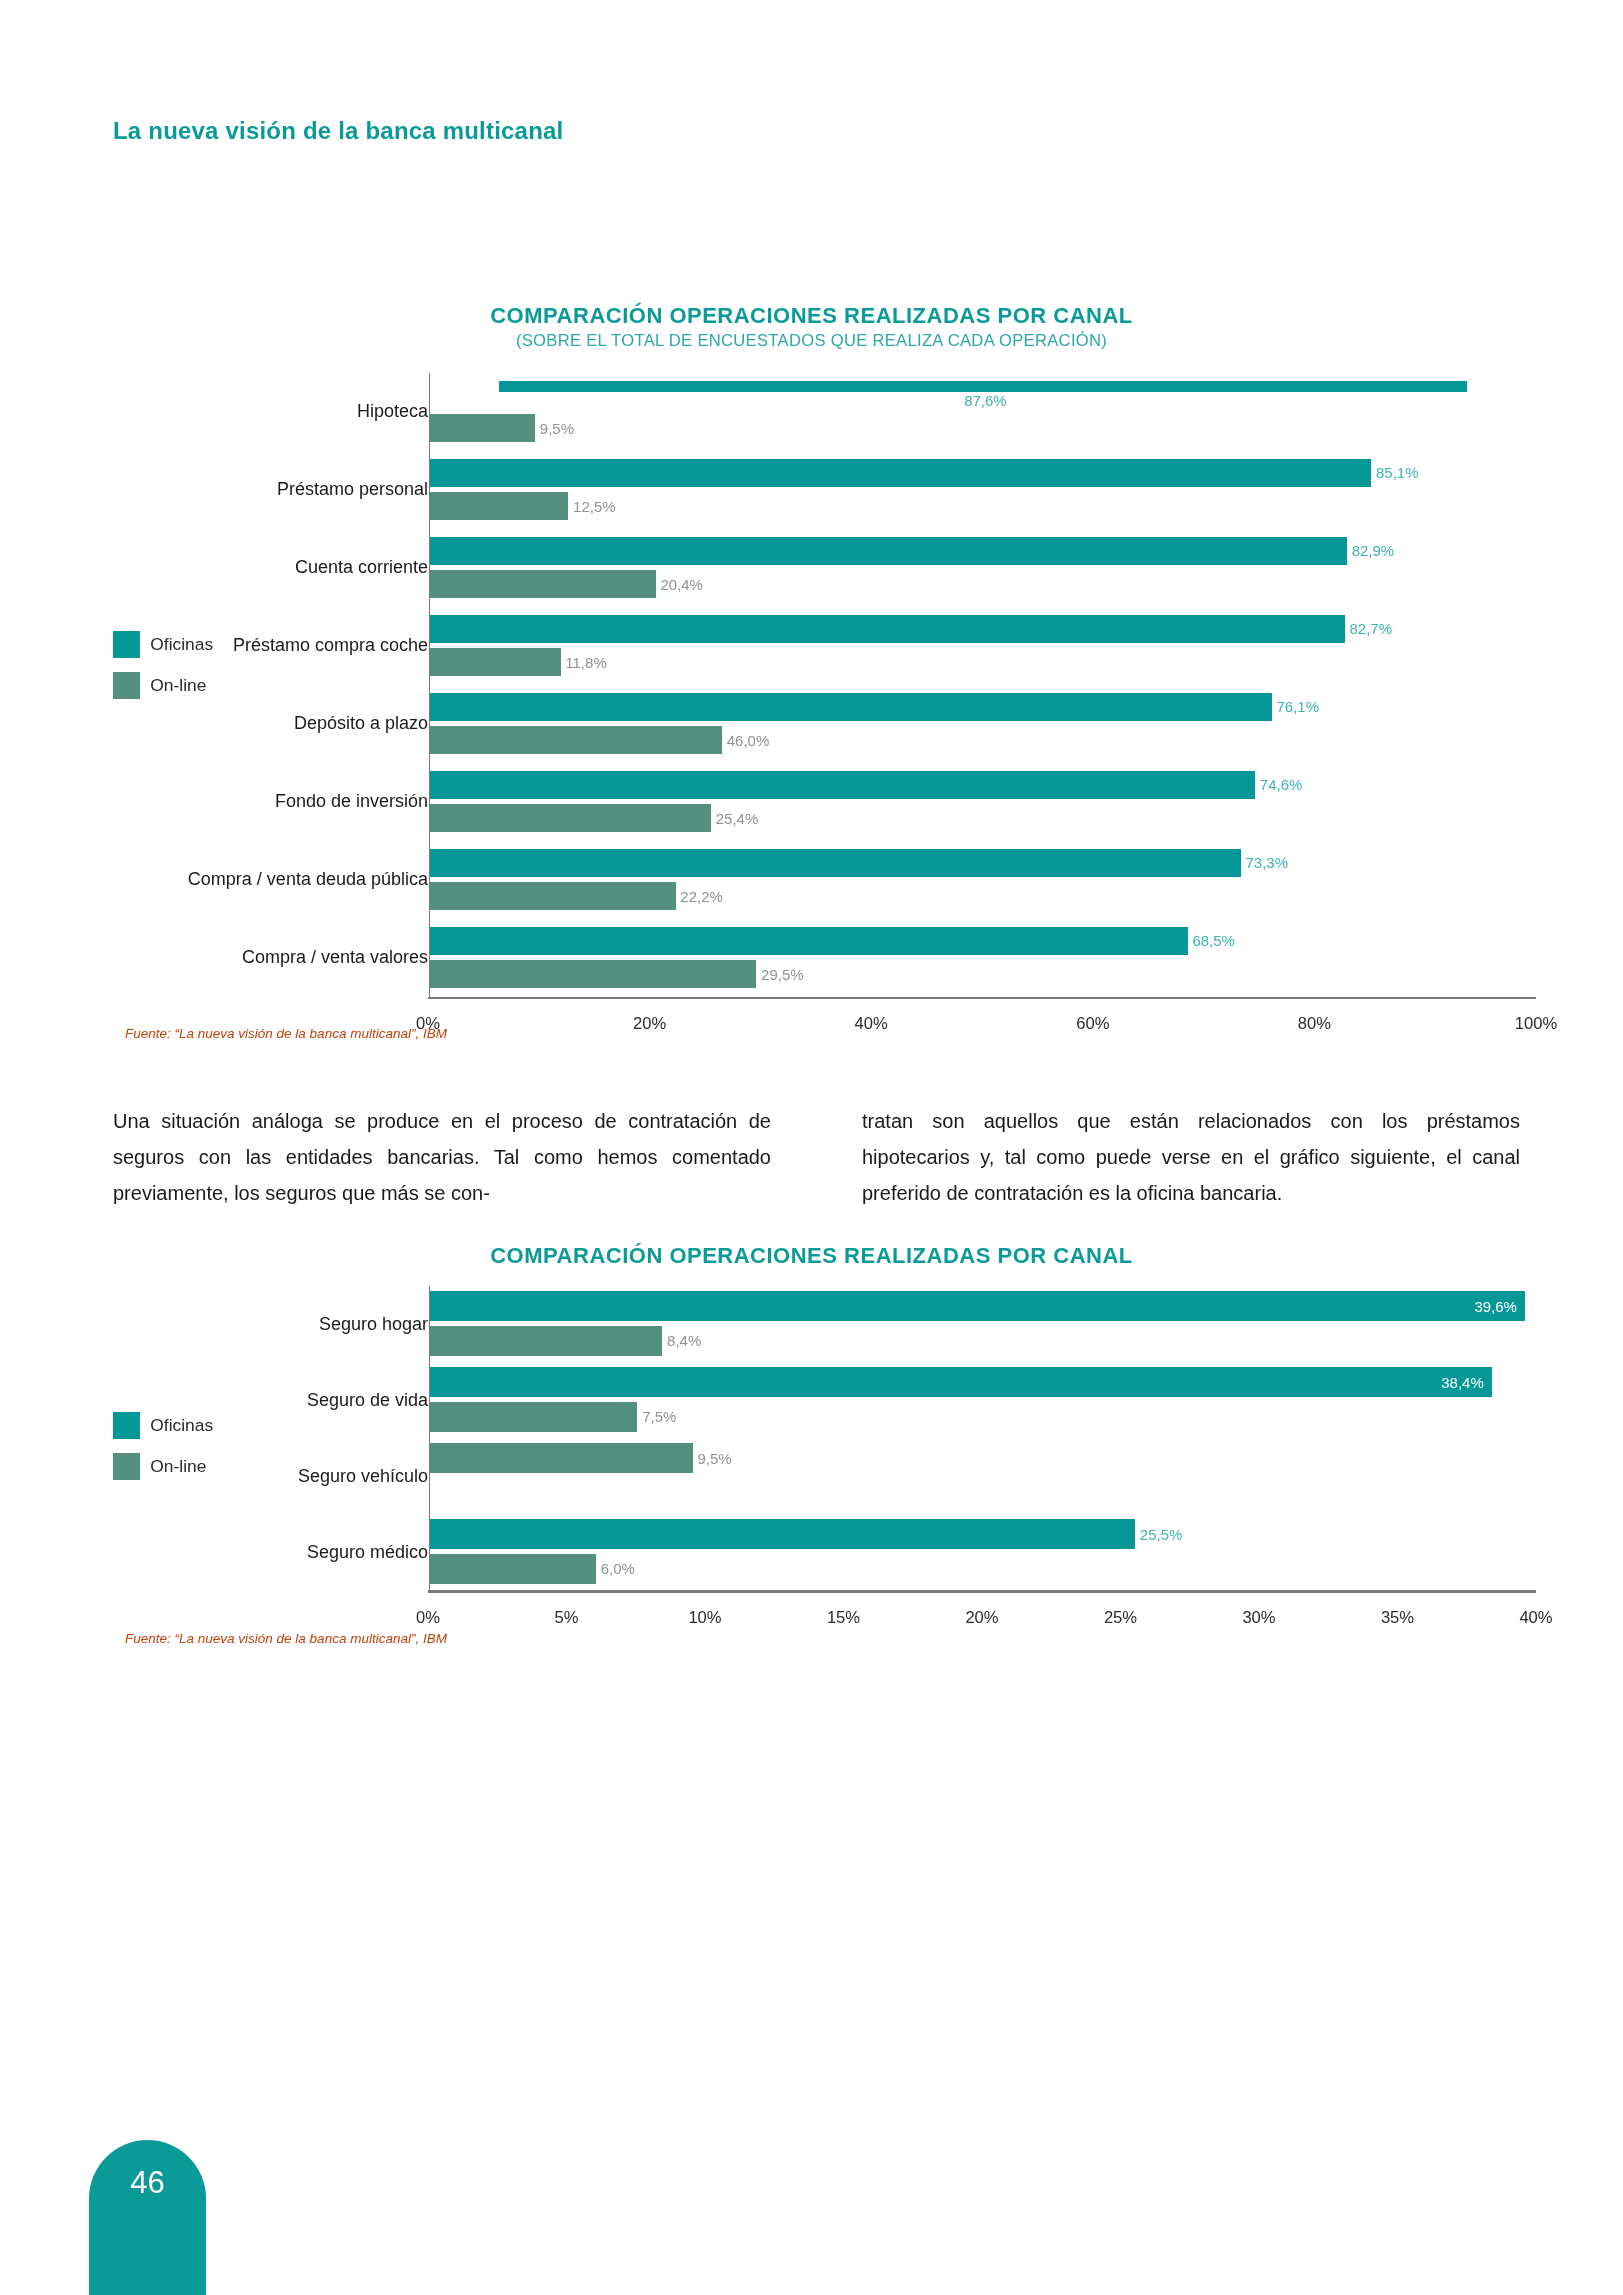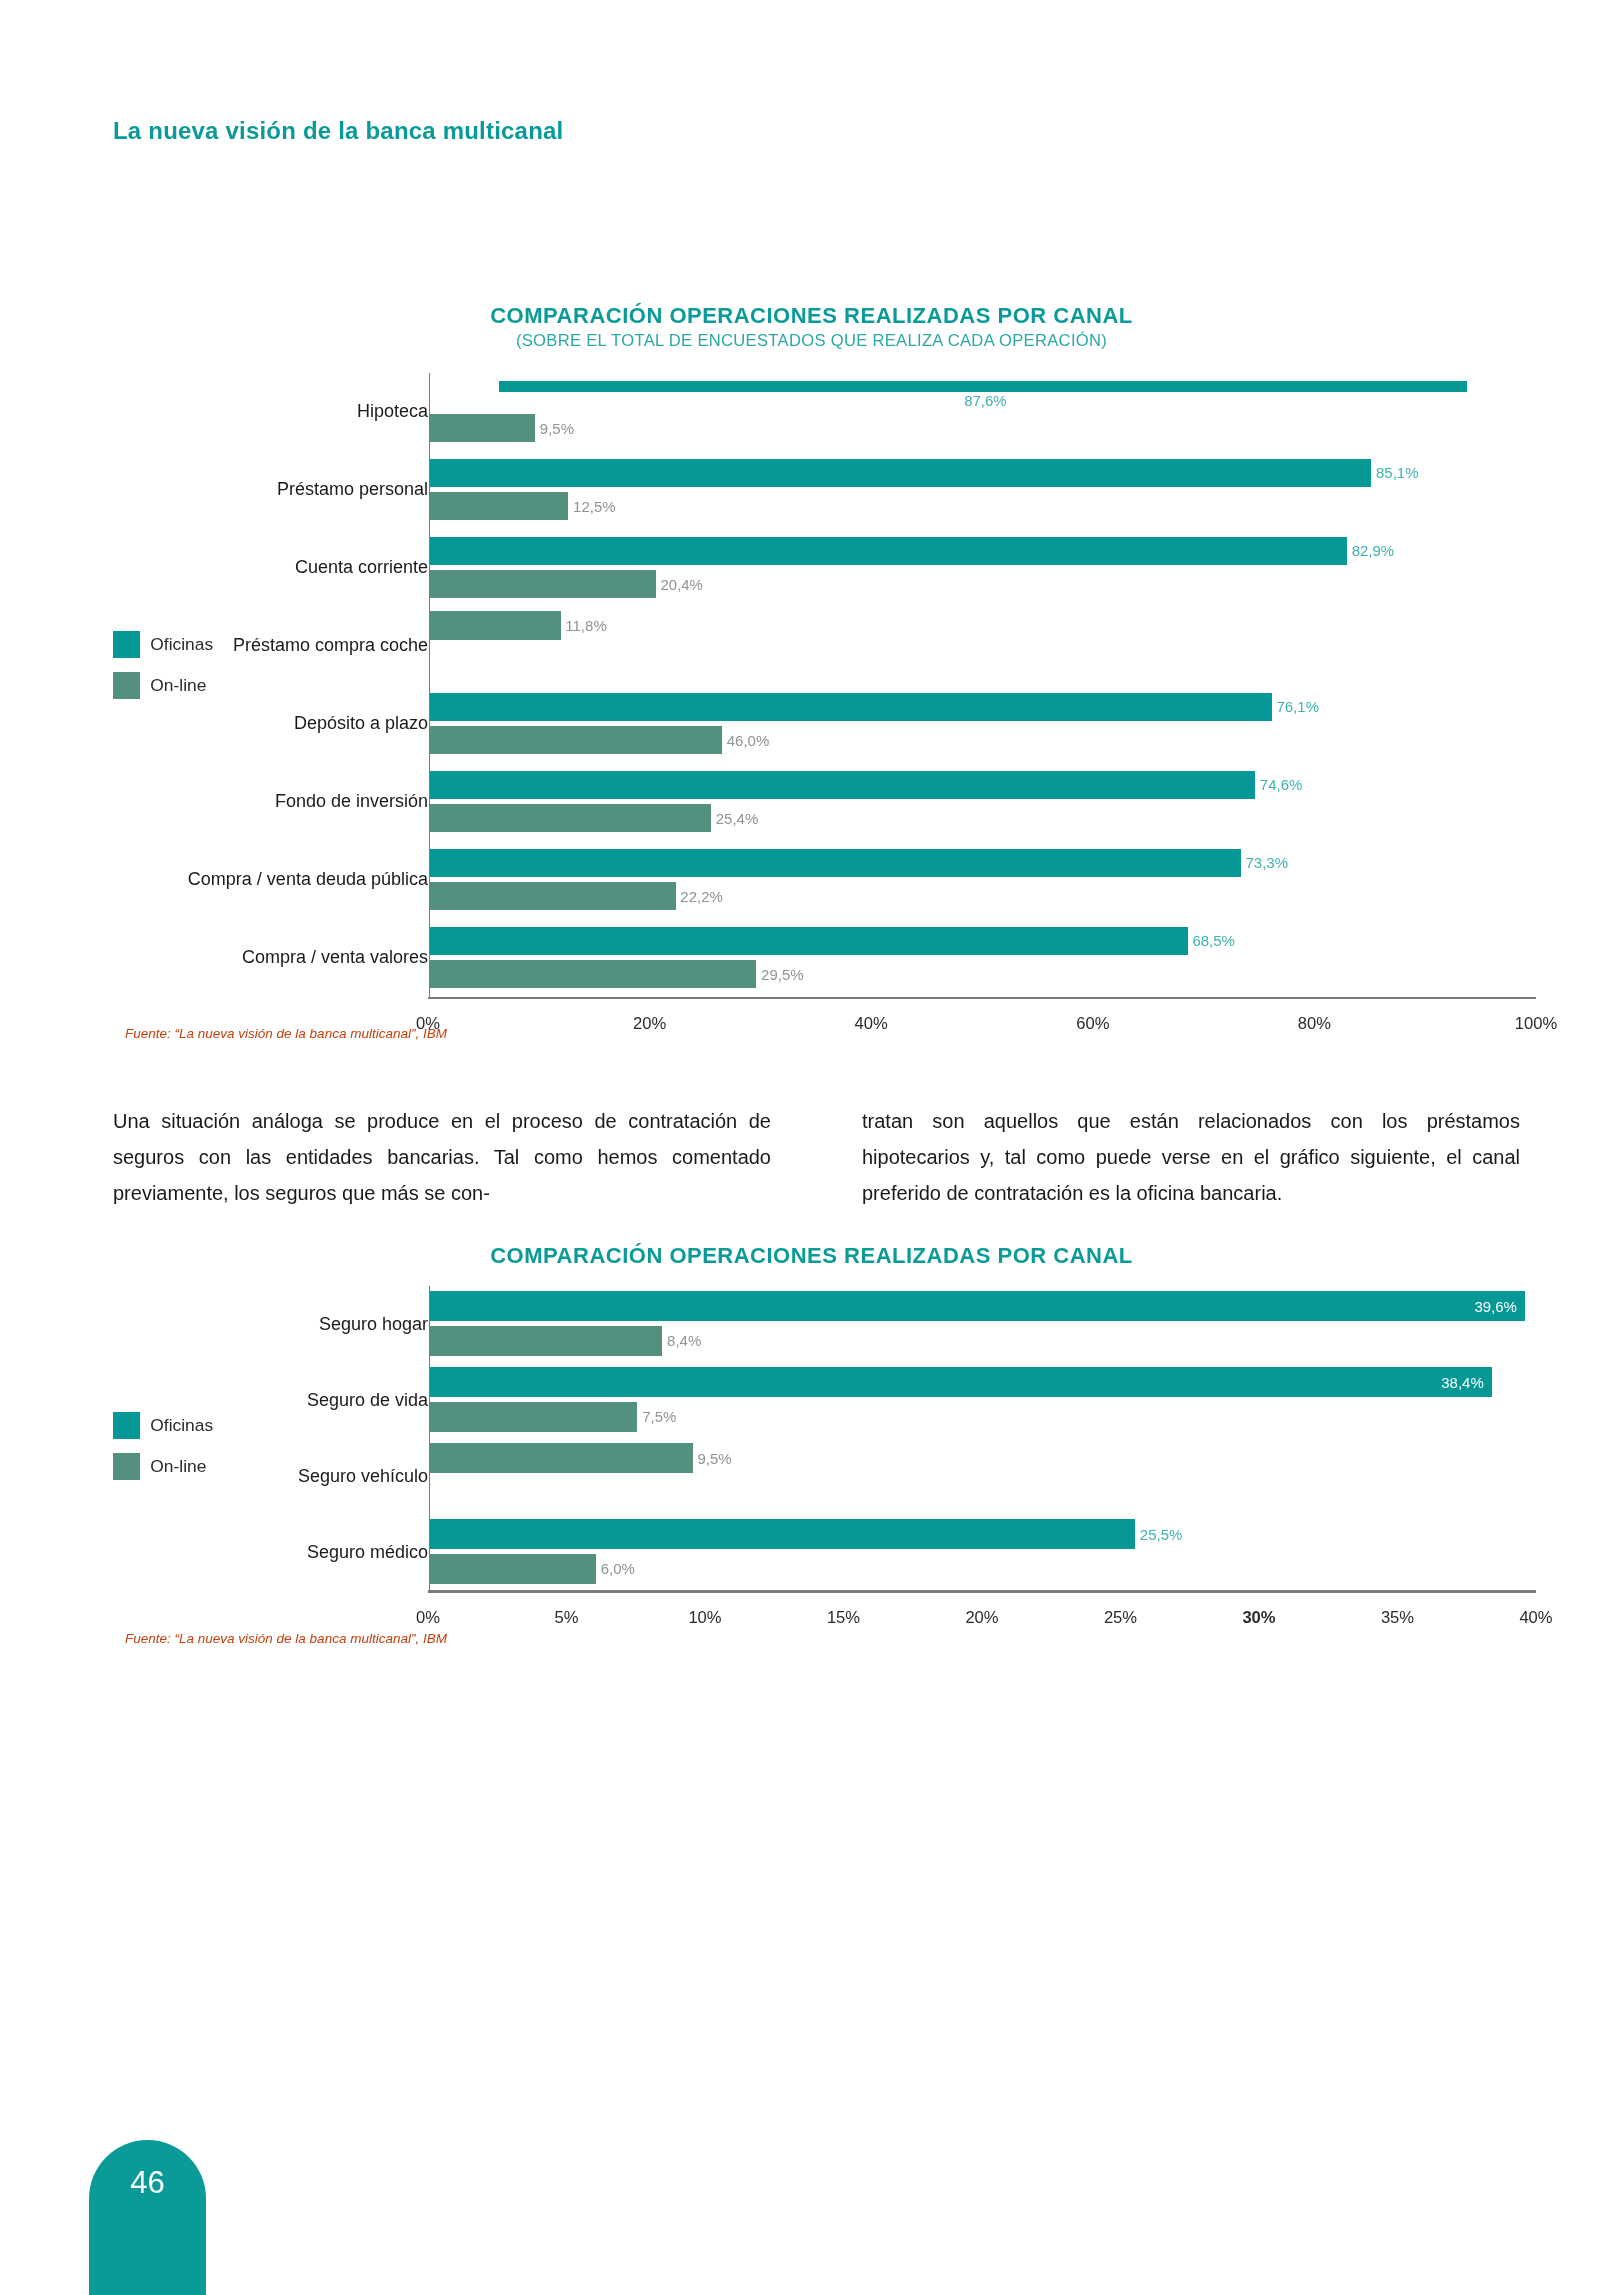--- a/index.html
+++ b/index.html
@@ -238,20 +238,24 @@
               </div>
               <div class="bar-line" style="height: 28.5px; margin-top: 4.8px;">
                 <span class="bar s1" style="width: 20.4%; background: rgb(83, 144, 127);"></span>
                 <span class="bar-val s1">20,4%</span>
               </div>
             </div>
           </div>
           <div class="cat-row" style="height: 78px;">
             <div class="cat-label" style="width: 0px;">Préstamo compra coche</div>
             <div class="bars">
+              <div class="bar-line" style="height: 28.5px; margin-top: 8px;">
+                <span class="bar s0" style="width: 82.7%; background: rgb(6, 152, 150);"></span>
+                <span class="bar-val s0">82,7%</span>
+              </div>
               <div class="bar-line" style="height: 28.5px; margin-top: 4.8px;">
                 <span class="bar s1" style="width: 11.8%; background: rgb(83, 144, 127);"></span>
                 <span class="bar-val s1">11,8%</span>
               </div>
             </div>
           </div>
           <div class="cat-row" style="height: 78px;">
             <div class="cat-label" style="width: 0px;">Depósito a plazo</div>
             <div class="bars">
               <div class="bar-line" style="height: 28.5px; margin-top: 8px;">
@@ -389,21 +393,21 @@
         </div>
         <div style="position: relative; height: 49px;">
           <div class="axis-line" style="left: 0px; right: 0px; top: 0px;"></div>
           <div class="axis-ticks" style="left: 0px; right: 0px; top: 17.4px; height: 24px;">
             <span class="axis-tick" style="left: 0%;">0%</span>
             <span class="axis-tick" style="left: 12.5%;">5%</span>
             <span class="axis-tick" style="left: 25%;">10%</span>
             <span class="axis-tick" style="left: 37.5%;">15%</span>
             <span class="axis-tick" style="left: 50%;">20%</span>
             <span class="axis-tick" style="left: 62.5%;">25%</span>
-            <span class="axis-tick" style="left: 75%; font-weight: bold;">30%</span>
+            <span class="axis-tick" style="left: 75%;">30%</span>
             <span class="axis-tick" style="left: 87.5%;">35%</span>
             <span class="axis-tick" style="left: 100%;">40%</span>
           </div>
         </div>
       </div>
   </div>
 
   <div class="legend" id="chart2-legend" style="left:113px; top:1412px;">
       <div class="legend-item">
         <span class="legend-swatch s0" style="background: rgb(6, 152, 150);"></span>

